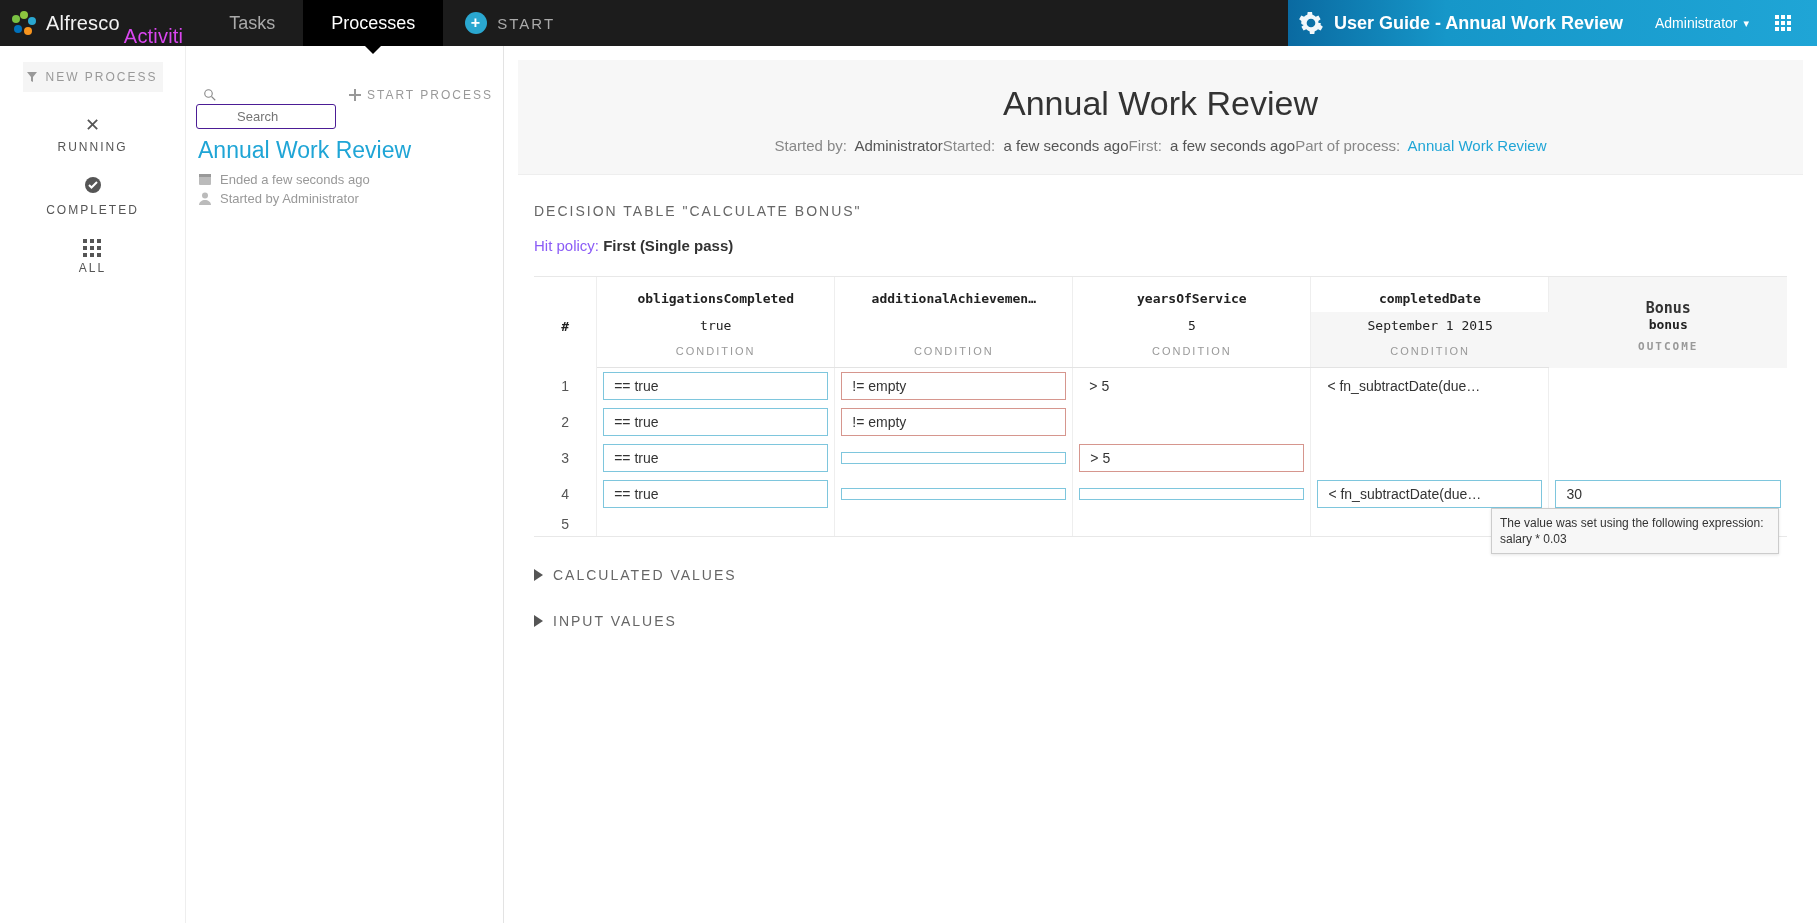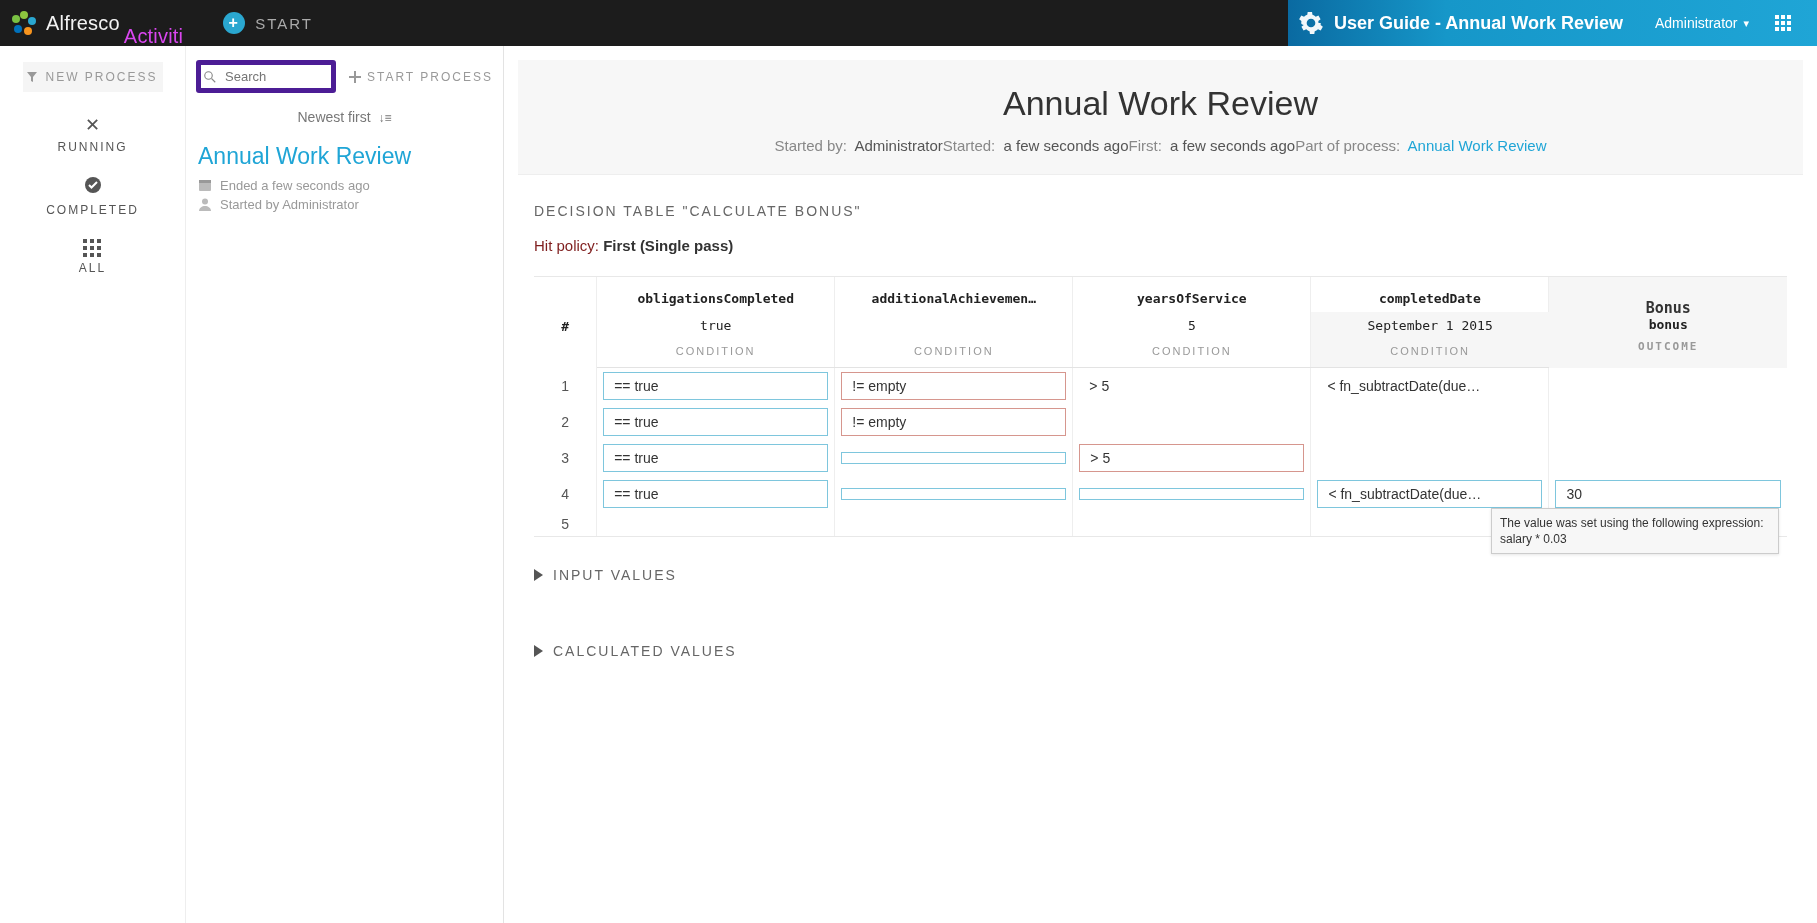--- a/index.html
+++ b/index.html
@@ -43,42 +43,42 @@
   .filter-item .ficon { font-size: 18px; color: #555; margin-bottom: 4px; }
   .filter-item .flabel { font-size: 12px; letter-spacing: 2px; }
   .grid3 { width: 18px; height: 18px; display: grid; grid-template-columns: repeat(3,4px); grid-template-rows: repeat(3,4px); gap: 3px; }
   .grid3 span { background: #555; }
 
   
   .proc-list { width: 318px; border-right: 1px solid #e3e3e3; padding: 14px 10px 0 10px; background: #fff; }
   .list-toolbar { display: flex; align-items: center; justify-content: space-between; }
   .search-wrap { position: relative; }
   .search-wrap svg { position: absolute; left: 8px; top: 50%; transform: translateY(-50%); width: 12px; height: 12px; fill: #888; }
-  .search-input { width: 140px; padding: 4px 6px 4px 24px; border: 5px solid #4c1d95; border-radius: 3px; font-size: 13px; color: #555; }
+  .search-input { width: 140px; padding: 4px 6px 4px 40px; border: 1px solid #4c1d95; border-radius: 3px; font-size: 13px; color: #555; margin-top: 44px; }
   .start-proc { color: #999; font-size: 12px; letter-spacing: 2px; display: flex; align-items: center; cursor: pointer; }
   .start-proc svg { width: 12px; height: 12px; margin-right: 6px; fill: #999; }
   .sort-row { text-align: center; color: #777; font-size: 14px; padding: 16px 0 10px 0; cursor: pointer; }
   .sort-row .sort-icon { font-size: 12px; margin-left: 4px; }
   .list-item { padding: 8px 2px 14px 2px; }
   .list-item h3 { color: #1fa5d6; font-weight: 400; font-size: 23px; margin-bottom: 8px; cursor: pointer; }
   .meta-line { display: flex; align-items: flex-start; color: #999; font-size: 13px; margin-bottom: 4px; }
   .meta-line svg { width: 14px; height: 14px; margin-right: 8px; fill: #bbb; }
 
   
   .detail { flex: 1; overflow: auto; }
   .detail-header { background: #f7f7f7; border-bottom: 1px solid #eee; padding: 24px 24px 20px 24px; margin: 14px 14px 0 14px; }
   .detail-header h1 { text-align: center; font-weight: 300; font-size: 34px; color: #333; margin-bottom: 14px; }
   .info-row { display: flex; justify-content: center; flex-wrap: wrap; font-size: 15px; color: #555; }
   .info-row .lbl { color: #888; margin-right: 4px; }
   .info-row a { color: #1fa5d6; text-decoration: none; cursor: pointer; }
 
   .section { padding: 28px 30px 0 30px; }
   .section-title { font-size: 14px; letter-spacing: 2px; color: #666; margin-bottom: 18px; }
   .hit-policy { font-size: 15px; color: #333; margin-bottom: 22px; }
-  .hit-policy .lbl { color: #7f1d1d; text-align: center; }
+  .hit-policy .lbl { color: #8b5cf6; text-align: center; }
 
   
   .dt-wrap { position: relative; }
   .dt-scroll { border-top: 1px solid #e8e8e8; border-bottom: 1px solid #e8e8e8; }
   .dt { width: 100%; border-collapse: collapse; table-layout: fixed; font-size: 14px; position: relative; }
   .dt th, .dt td { text-align: center; vertical-align: middle; }
   .dt .col-idx { width: 40px; }
   .dt thead th { padding: 6px 4px; font-weight: 400; color: #333; border-right: 1px solid #eee; }
   .dt thead th:last-child { border-right: none; background: #f6f6f6; }
   .dt thead tr.hdr-name th { font-family: "Menlo","Consolas",monospace; font-size: 13px; font-weight: 700; color: #222; padding-top: 14px; }
@@ -114,20 +114,24 @@
     <svg width="28" height="28" viewBox="0 0 28 28">
       <circle cx="14" cy="6" r="4" fill="#8dc63f"></circle>
       <circle cx="22" cy="12" r="4" fill="#2aa7d0"></circle>
       <circle cx="18" cy="22" r="4" fill="#f7941e"></circle>
       <circle cx="8" cy="20" r="4" fill="#0071bc"></circle>
       <circle cx="6" cy="10" r="4" fill="#7ac143"></circle>
     </svg>
     <span class="name1">Alfresco</span>
     <span class="name2">Activiti</span>
   </div>
+  <div class="nav">
+    <div class="nav-item">Tasks</div>
+    <div class="nav-item active">Processes</div>
+  </div>
   <div class="nav-start">
     <span class="plus-circle">+</span>
     <span>START</span>
   </div>
   <div class="spacer"></div>
   <div class="context-bar">
     <svg class="cog" viewBox="0 0 24 24">
       <path fill="#ffffff" d="M12 8a4 4 0 1 0 0 8 4 4 0 0 0 0-8zm9 4c0 .6-.05 1.2-.15 1.75l2.1 1.65-2 3.45-2.5-1a8 8 0 0 1-3 1.75l-.4 2.65h-4l-.4-2.65a8 8 0 0 1-3-1.75l-2.5 1-2-3.45 2.1-1.65C3.05 13.2 3 12.6 3 12s.05-1.2 .15-1.75L1.05 8.6l2-3.45 2.5 1a8 8 0 0 1 3-1.75L8.95 1.75h4l.4 2.65a8 8 0 0 1 3 1.75l2.5-1 2 3.45-2.1 1.65c.1.55.15 1.15.15 1.75z"></path>
     </svg>
     <span class="context-title">User Guide - Annual Work Review</span>
@@ -199,24 +203,20 @@
             <line x1="10" y1="10" x2="15" y2="15" stroke="#888" stroke-width="1.5"></line>
           </svg>
         <input class="search-input" placeholder="Search" style="">
       </div>
       <div class="start-proc">
         <svg viewBox="0 0 12 12">
             <path d="M5 0h2v5h5v2H7v5H5V7H0V5h5z"></path>
           </svg>
         <span>START PROCESS</span>
       </div>
-    </div>
-    <div class="sort-row">
-      <span>Newest first</span>
-      <span class="sort-icon">↓≡</span>
     </div>
     <div class="list-item">
       <h3>Annual Work Review</h3>
       <div class="meta-line">
         <svg viewBox="0 0 14 14">
             <rect x="1" y="2" width="12" height="11" rx="1" fill="#bbb"></rect>
             <rect x="1" y="2" width="12" height="3" fill="#999"></rect>
           </svg>
         <span>Ended a few seconds ago</span>
       </div>
@@ -354,27 +354,27 @@
                   <td></td>
                   <td></td>
                 </tr>
               </tbody>
         </table>
         </div>
         <div class="tooltip">The value was set using the following expression: salary * 0.03</div>
       </div>
     </div>
 
+    <div class="collapsible">
+      <div class="collapse-row">
+        <span class="tri"></span>
+        <span>CALCULATED VALUES</span>
+      </div>
+    </div>
     <div class="collapsible" style="padding-bottom:30px;">
       <div class="collapse-row">
         <span class="tri"></span>
         <span>INPUT VALUES</span>
       </div>
     </div>
-    <div class="collapsible">
-      <div class="collapse-row">
-        <span class="tri"></span>
-        <span>CALCULATED VALUES</span>
-      </div>
-    </div>
 
   </div>
 </div>
 
 </body></html>

